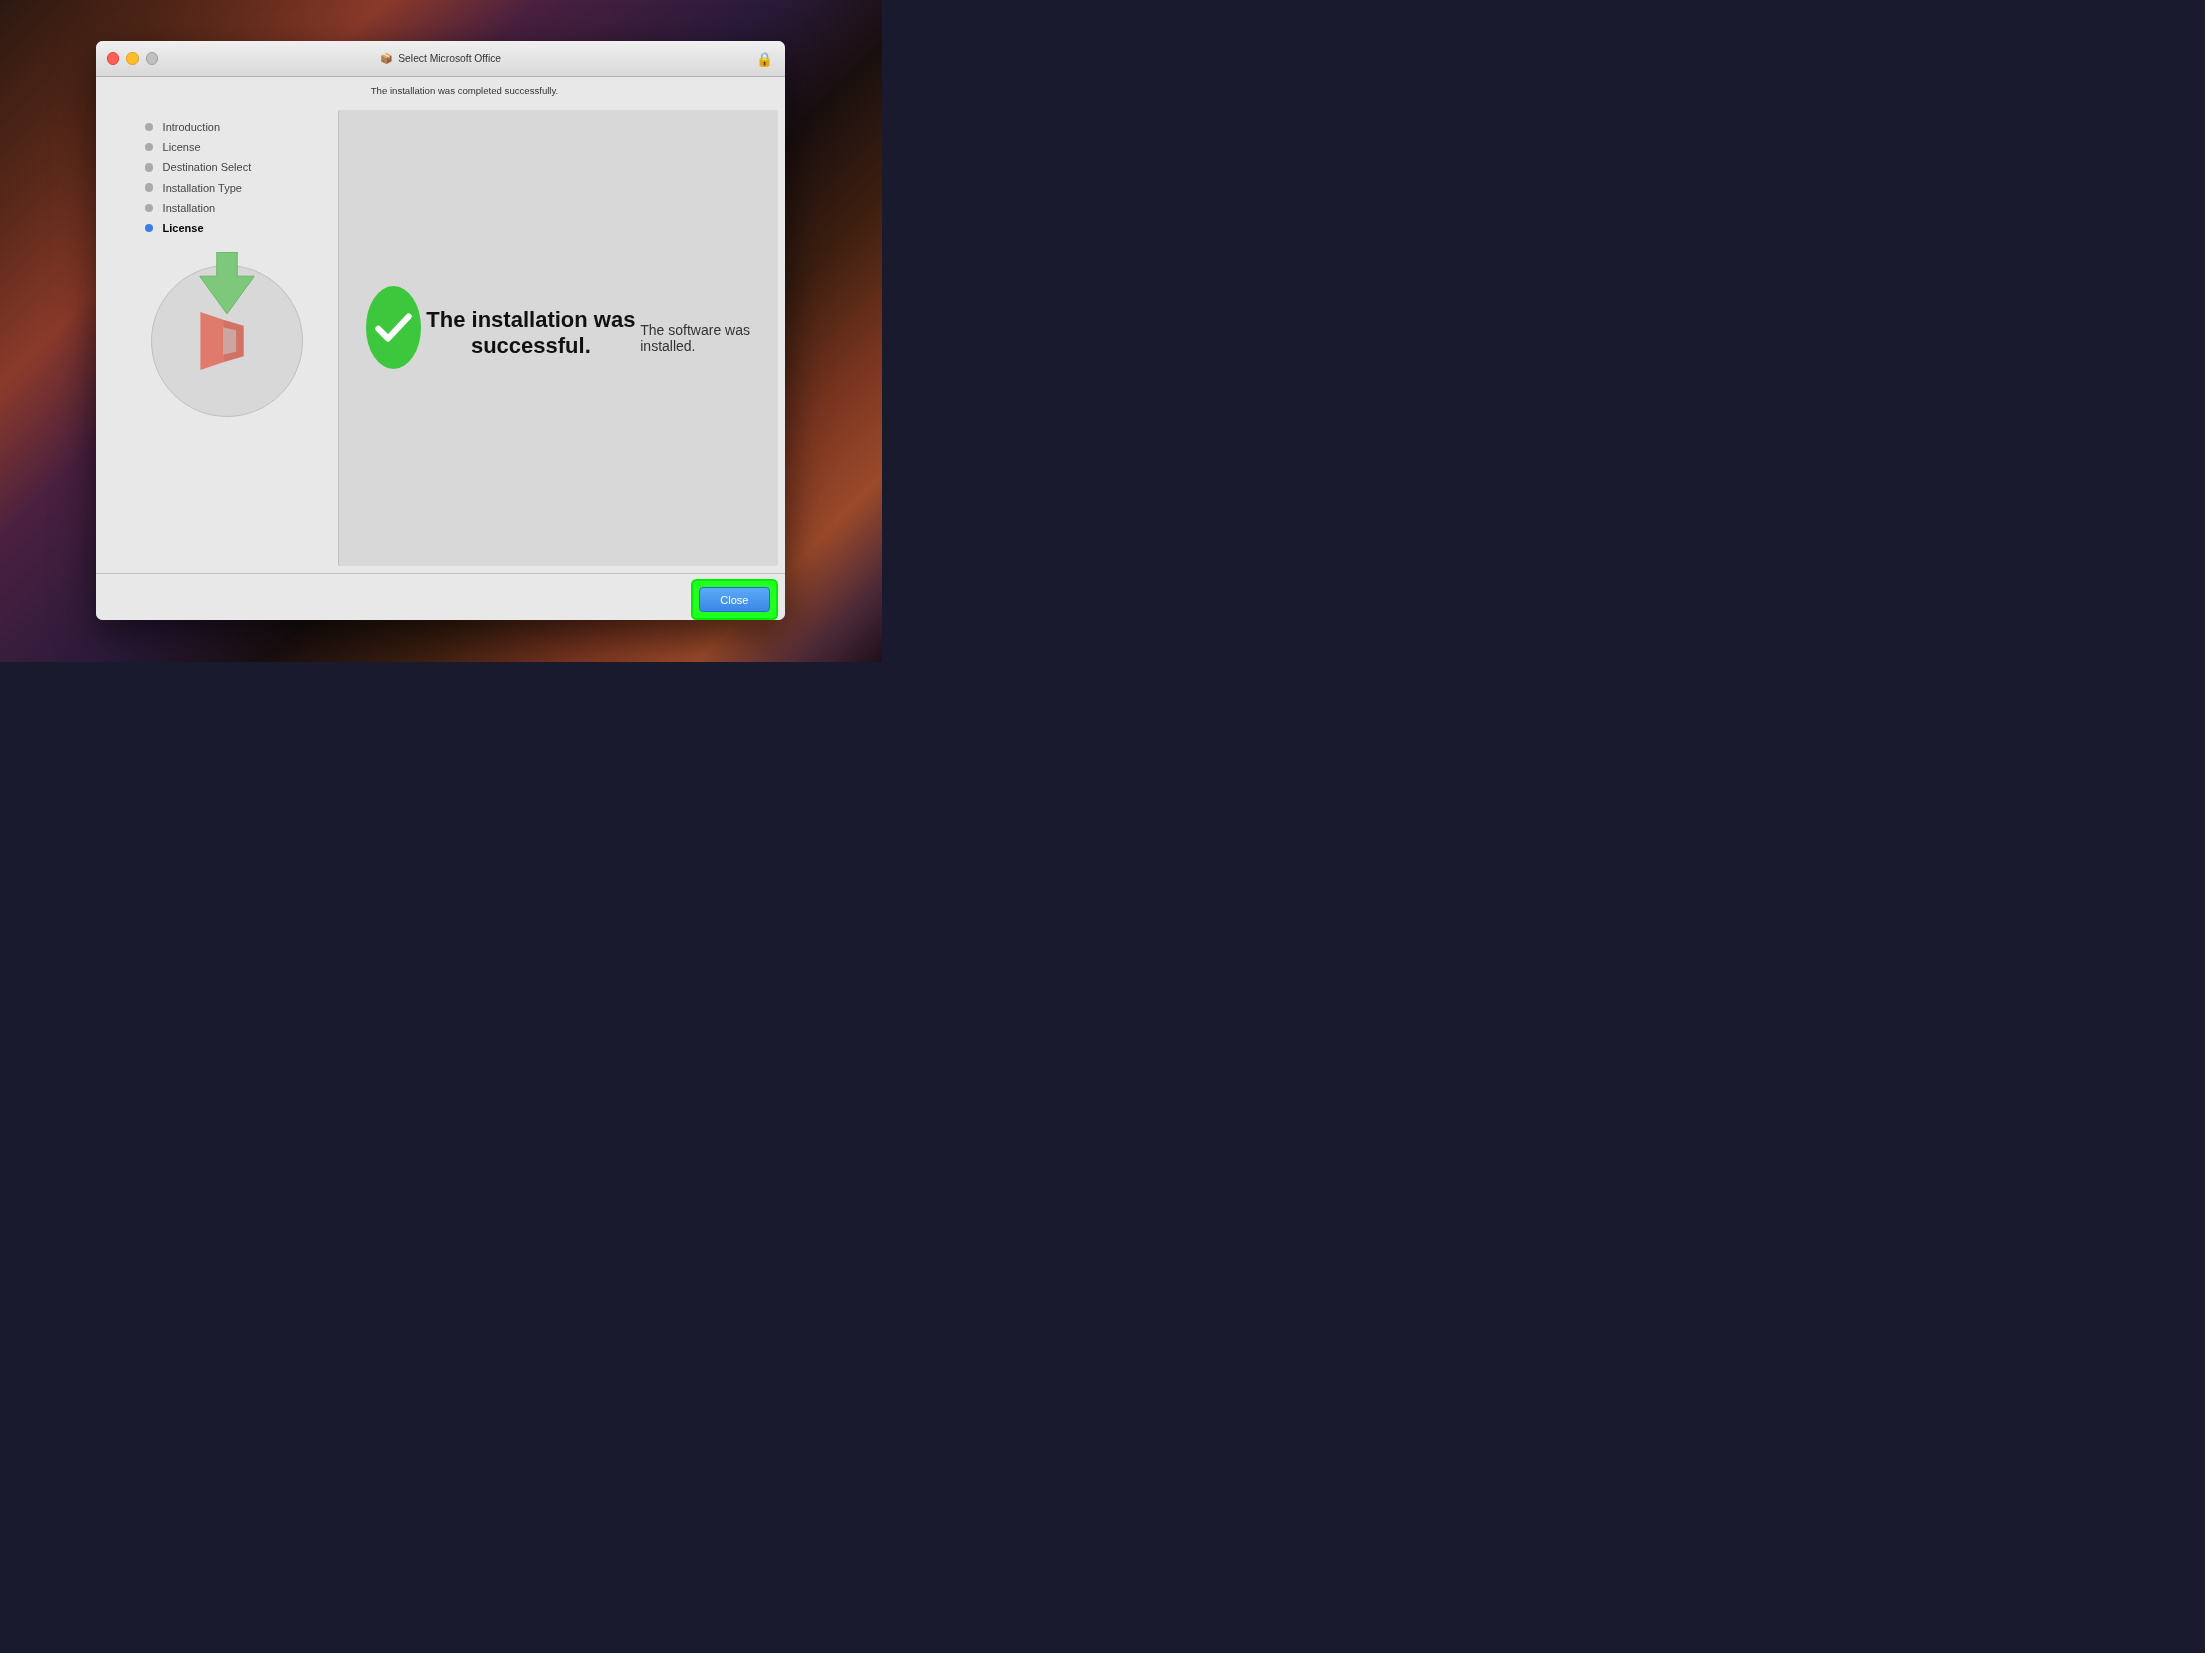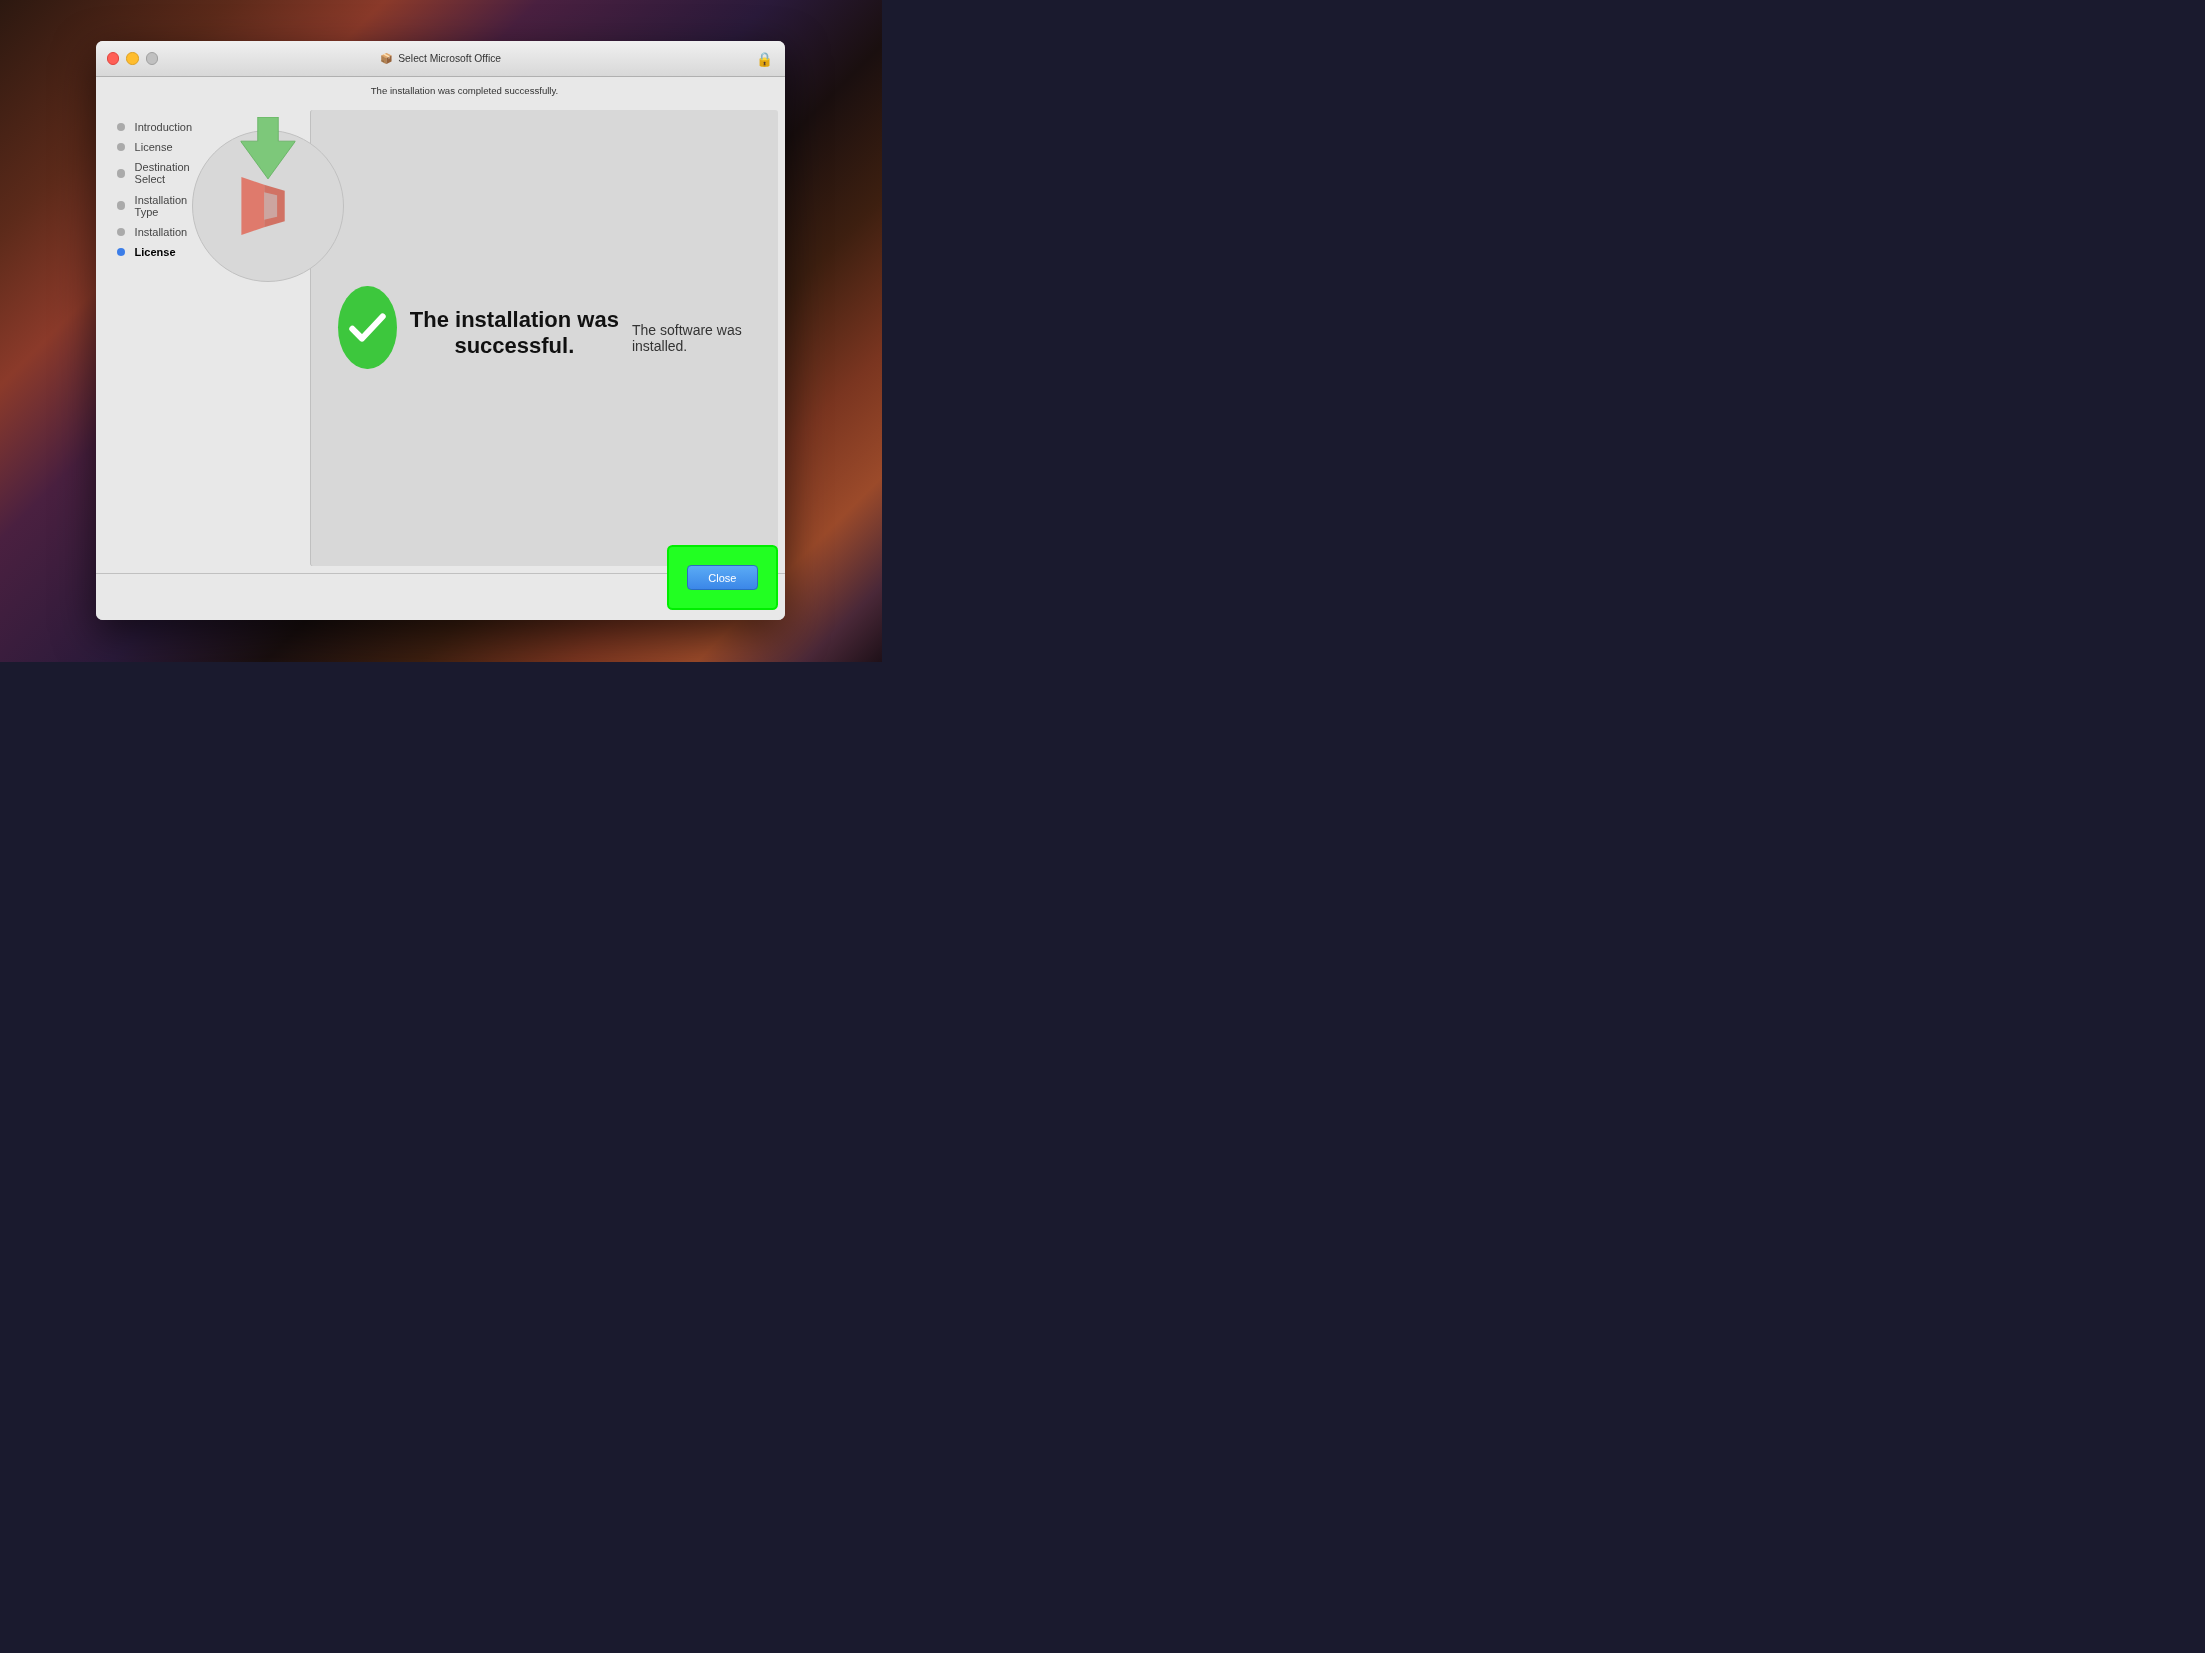--- a/index.html
+++ b/index.html
@@ -107,20 +107,22 @@
       flex: 1;
       overflow: hidden;
     }
 
     .sidebar {
       width: 207px;
       flex-shrink: 0;
       padding: 13.8px 0 13.8px 20.7px;
       background: #e8e8e8;
       display: flex;
+      flex-direction: column;
+      margin-left: 28px;
     }
 
     .nav-items {
       margin-bottom: 13.8px;
     }
 
     .nav-item {
       display: flex;
       align-items: center;
       gap: 9.6px;
@@ -249,25 +251,25 @@
       border-radius: 4.1px;
       font-size: 11px;
       color: white;
       font-weight: 500;
       cursor: pointer;
     }
 
     .green-highlight-box {
       position: absolute;
       right: 6.9px;
-      bottom: 10px;
+      bottom: 0;
       border: 2.8px solid #00ee00;
       background: #22ff22;
       border-radius: 5.5px;
-      padding: 18px;
+      padding: 6px;
     }
   </style>
 </head>
 <body>
 
 <div class="desktop-bg"></div>
 
 <div class="window">
 
   <div class="titlebar">

